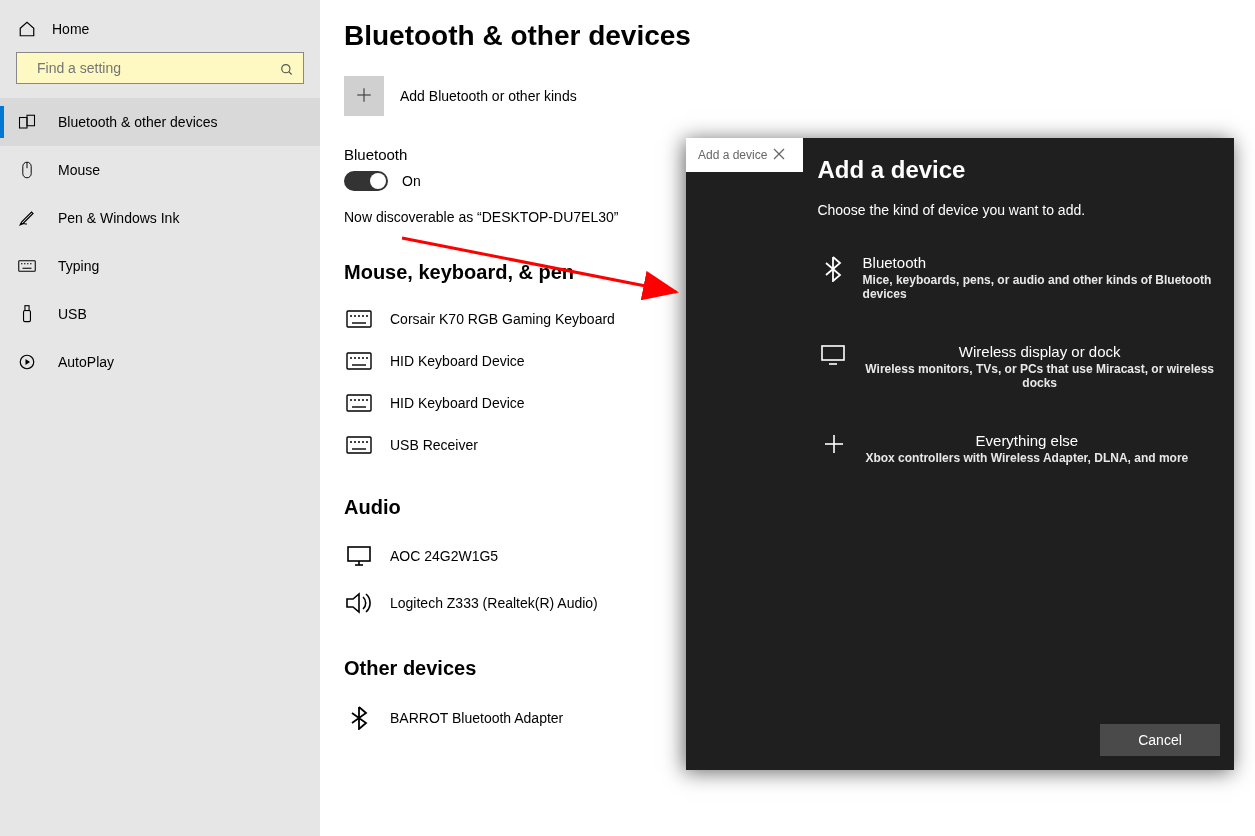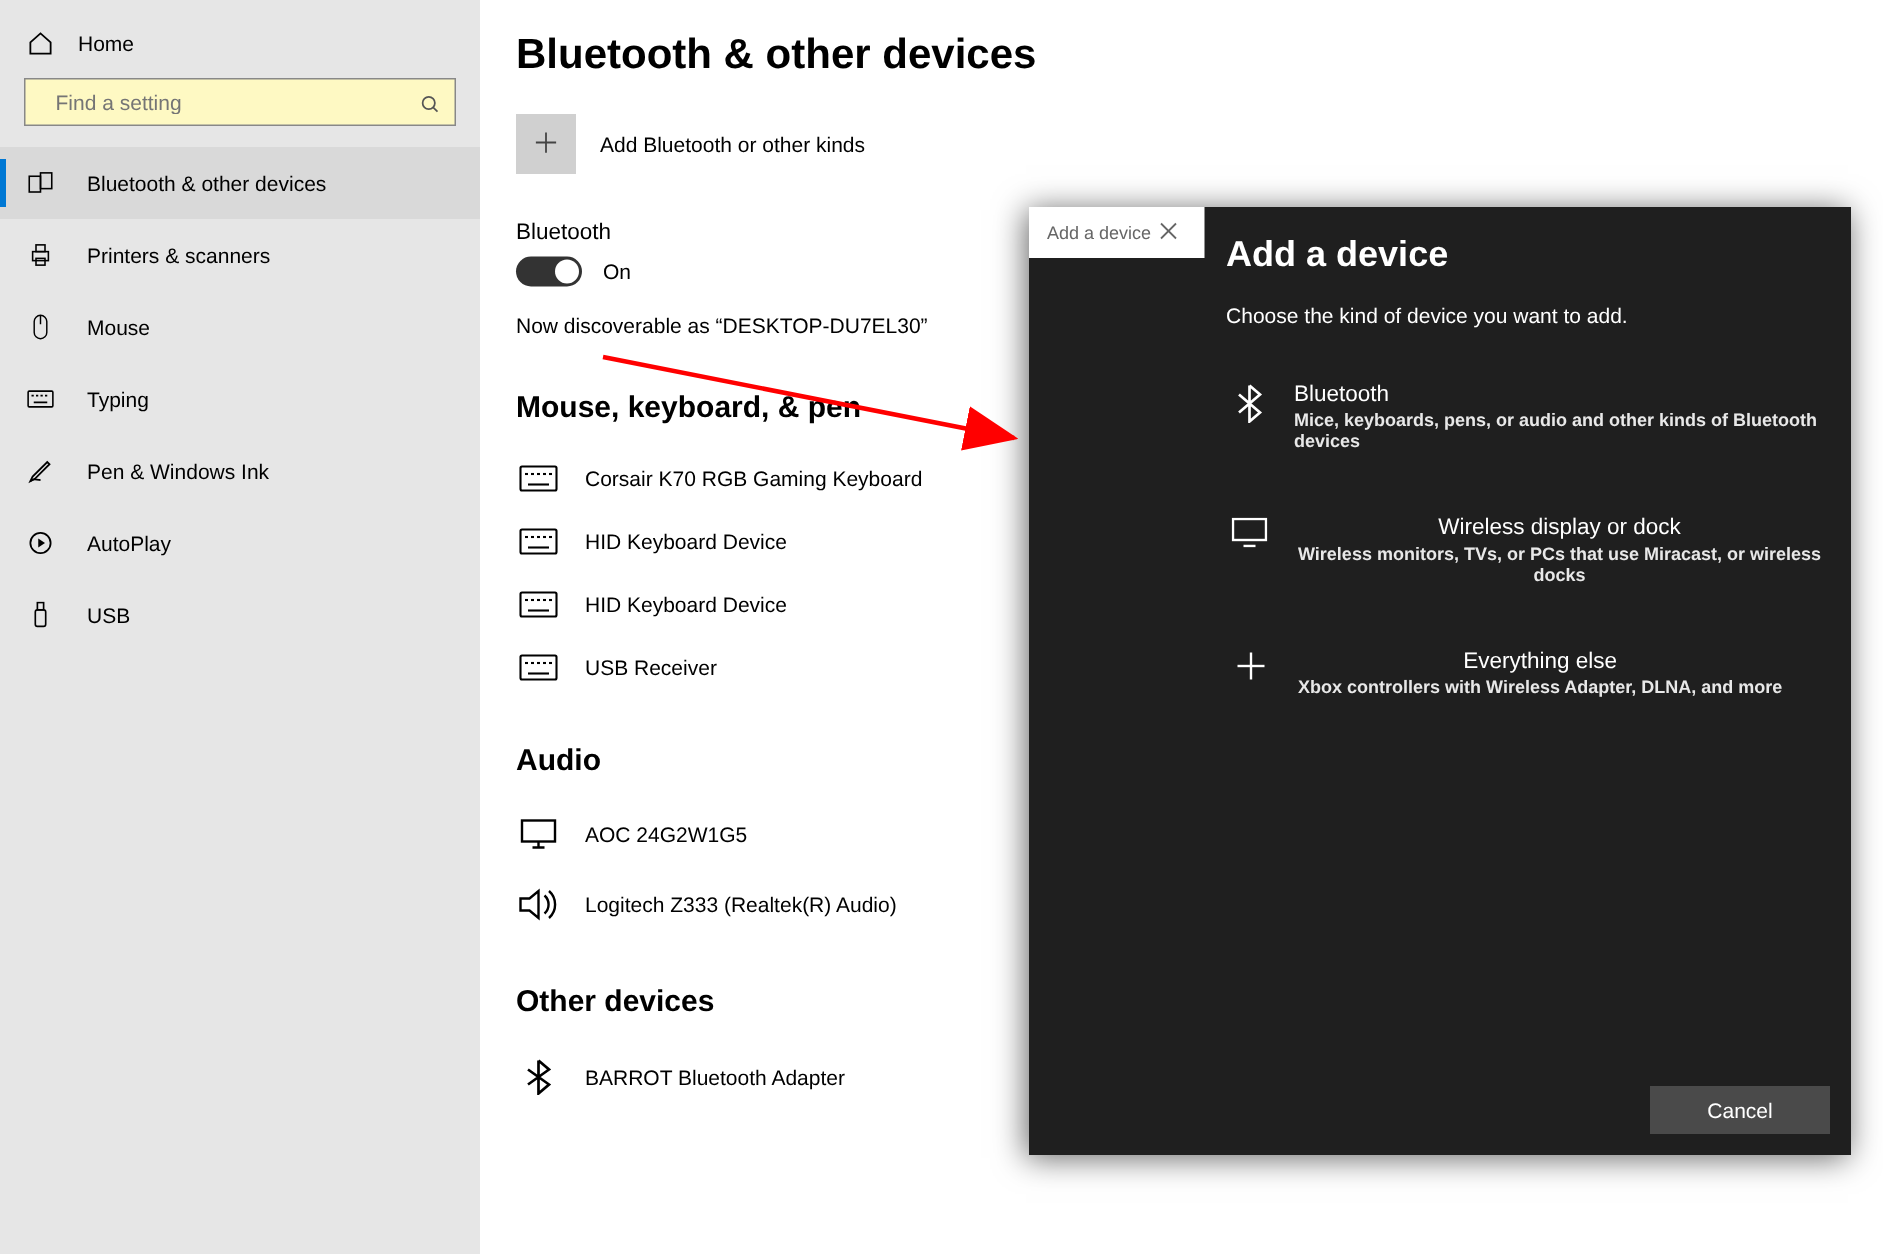--- a/index.html
+++ b/index.html
@@ -217,76 +217,66 @@
       <span class="nav-icon">
         <svg width="18" height="18" viewBox="0 0 24 24" fill="none" stroke="#000" stroke-width="1.4">
             <rect x="2" y="6" width="10" height="14"></rect>
             <rect x="12" y="3" width="10" height="14"></rect>
           </svg>
       </span>
       <span>Bluetooth &amp; other devices</span>
     </div>
     <div class="nav-item">
       <span class="nav-icon">
-        <svg width="18" height="18" viewBox="0 0 24 24" fill="none" stroke="#000" stroke-width="1.4">
-            <rect x="5" y="9" width="14" height="8"></rect>
-            <rect x="8" y="3" width="8" height="6"></rect>
-            <rect x="8" y="15" width="8" height="6"></rect>
-          </svg>
-      </span>
-      <span>Printers &amp; scanners</span>
-    </div>
-    <div class="nav-item">
-      <span class="nav-icon">
         <svg width="16" height="18" viewBox="0 0 24 30" fill="none" stroke="#000" stroke-width="1.6">
             <rect x="5" y="2" width="14" height="26" rx="7"></rect>
             <line x1="12" y1="2" x2="12" y2="12"></line>
           </svg>
       </span>
       <span>Mouse</span>
+    </div>
+    <div class="nav-item">
+      <span class="nav-icon">
+        <svg width="18" height="18" viewBox="0 0 24 24" fill="none" stroke="#000" stroke-width="1.6">
+            <path d="M3 21 L7 19 L20 6 L18 4 L5 17 Z"></path>
+            <path d="M3 21 C6 18 8 20 12 20"></path>
+          </svg>
+      </span>
+      <span>Pen &amp; Windows Ink</span>
     </div>
     <div class="nav-item">
       <span class="nav-icon">
         <svg width="18" height="14" viewBox="0 0 24 16" fill="none" stroke="#000" stroke-width="1.4">
             <rect x="1" y="1" width="22" height="14" rx="1"></rect>
             <line x1="4" y1="5" x2="6" y2="5"></line>
             <line x1="8" y1="5" x2="10" y2="5"></line>
             <line x1="12" y1="5" x2="14" y2="5"></line>
             <line x1="16" y1="5" x2="18" y2="5"></line>
             <line x1="6" y1="11" x2="18" y2="11"></line>
           </svg>
       </span>
       <span>Typing</span>
     </div>
     <div class="nav-item">
       <span class="nav-icon">
-        <svg width="18" height="18" viewBox="0 0 24 24" fill="none" stroke="#000" stroke-width="1.6">
-            <path d="M3 21 L7 19 L20 6 L18 4 L5 17 Z"></path>
-            <path d="M3 21 C6 18 8 20 12 20"></path>
-          </svg>
-      </span>
-      <span>Pen &amp; Windows Ink</span>
+        <svg width="14" height="18" viewBox="0 0 18 26" fill="none" stroke="#000" stroke-width="1.6">
+            <rect x="4" y="8" width="10" height="16" rx="2"></rect>
+            <rect x="6" y="1" width="6" height="7"></rect>
+          </svg>
+      </span>
+      <span>USB</span>
     </div>
     <div class="nav-item">
       <span class="nav-icon">
         <svg width="18" height="18" viewBox="0 0 24 24" fill="none" stroke="#000" stroke-width="1.6">
             <circle cx="12" cy="12" r="9"></circle>
             <polygon points="10,8 16,12 10,16" fill="#000" stroke="none"></polygon>
           </svg>
       </span>
       <span>AutoPlay</span>
-    </div>
-    <div class="nav-item">
-      <span class="nav-icon">
-        <svg width="14" height="18" viewBox="0 0 18 26" fill="none" stroke="#000" stroke-width="1.6">
-            <rect x="4" y="8" width="10" height="16" rx="2"></rect>
-            <rect x="6" y="1" width="6" height="7"></rect>
-          </svg>
-      </span>
-      <span>USB</span>
     </div>
   </div>
 
   <div class="main">
     <h1 class="page-title">Bluetooth &amp; other devices</h1>
 
     <div class="add-row">
       <div class="add-square">
         <span>
           <svg width="18" height="18" viewBox="0 0 24 24" stroke="#444" stroke-width="1.6">

